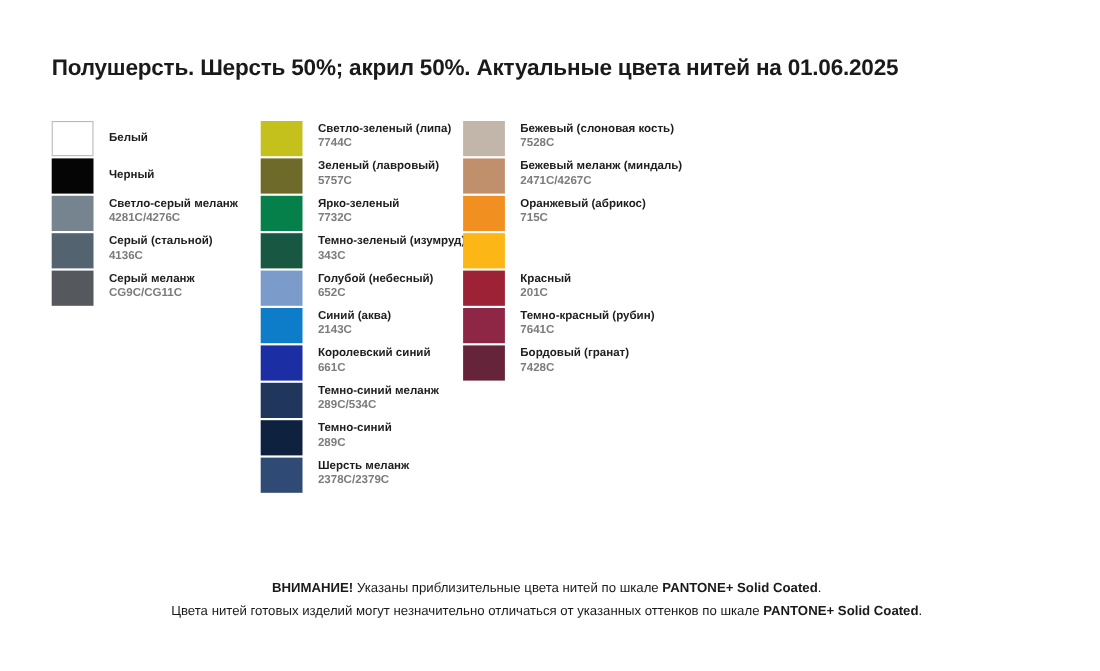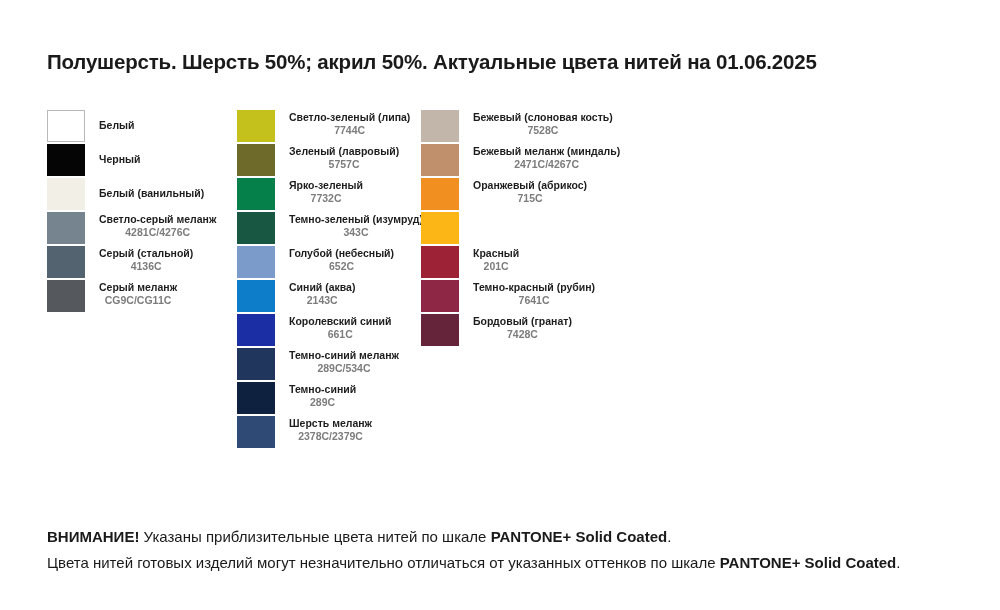--- a/index.html
+++ b/index.html
@@ -30,21 +30,20 @@
     color: #1a1a1a;
     white-space: nowrap;
   }
   .columns {
     position: absolute;
     left: 47px;
     top: 110px;
     width: 910px;
     display: flex;
     flex-direction: row;
-    text-align: center;
   }
   .col {
     display: flex;
     flex-direction: column;
   }
   .col-1 { width: 190px; }
   .col-2 { width: 184px; }
   .col-3 { width: 300px; }
 
   .swatch-row {
@@ -84,24 +83,25 @@
     padding-top: 8px;
   }
 
   .footer {
     position: absolute;
     left: 47px;
     top: 524px;
     width: 900px;
   }
   .footer-line {
-    font-size: 15px;
+    font-size: 12px;
     color: #1a1a1a;
     line-height: 1.75;
     white-space: nowrap;
+    text-align: center;
   }
   .b { font-weight: bold; }
 </style>
 </head>
 <body>
 
 <div class="page">
 
   <div class="title">Полушерсть. Шерсть 50%; акрил 50%. Актуальные цвета нитей на 01.06.2025</div>
 
@@ -110,26 +110,20 @@
         <div class="swatch-row">
           <div class="swatch bordered" style="background-color: rgb(255, 255, 255);"></div>
           <div class="swatch-text no-code">
             <div class="swatch-name">Белый</div>
           </div>
         </div>
         <div class="swatch-row">
           <div class="swatch" style="background-color: rgb(5, 5, 5);"></div>
           <div class="swatch-text no-code">
             <div class="swatch-name">Черный</div>
-          </div>
-        </div>
-        <div class="swatch-row">
-          <div class="swatch" style="background-color: rgb(241, 239, 230);"></div>
-          <div class="swatch-text no-code">
-            <div class="swatch-name">Белый (ванильный)</div>
           </div>
         </div>
         <div class="swatch-row">
           <div class="swatch" style="background-color: rgb(117, 132, 143);"></div>
           <div class="swatch-text">
             <div class="swatch-name">Светло-серый меланж</div>
             <div class="swatch-code">4281C/4276C</div>
           </div>
         </div>
         <div class="swatch-row">

